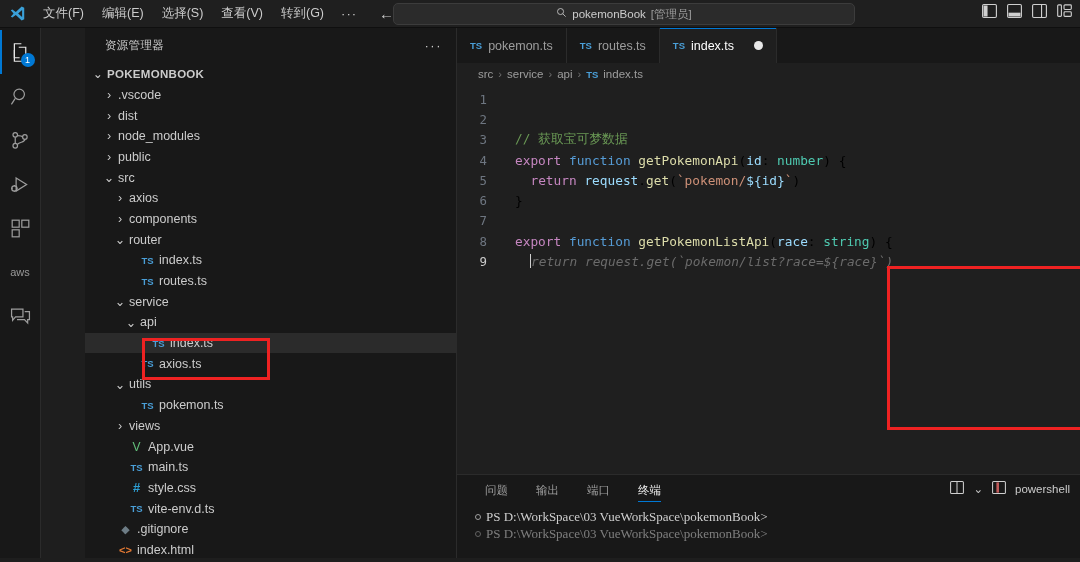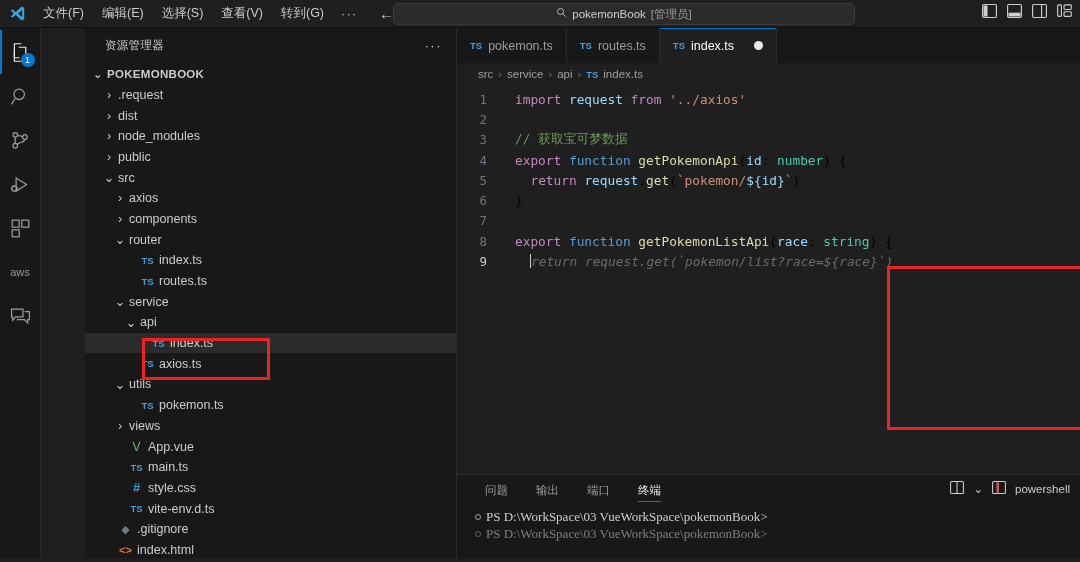--- a/index.html
+++ b/index.html
@@ -291,21 +291,21 @@
         <span class="sidebar-title">资源管理器</span>
         <span class="sidebar-dots">···</span>
       </div>
       <div class="tree" id="tree">
           <div class="row root" style="padding-left: 6px;">
             <span class="chev">⌄</span>
             <span class="nm">POKEMONBOOK</span>
           </div>
           <div class="row" style="padding-left: 17px;">
             <span class="chev">›</span>
-            <span class="nm">.request</span>
+            <span class="nm">.vscode</span>
           </div>
           <div class="row" style="padding-left: 17px;">
             <span class="chev">›</span>
             <span class="nm">dist</span>
           </div>
           <div class="row" style="padding-left: 17px;">
             <span class="chev">›</span>
             <span class="nm">node_modules</span>
           </div>
           <div class="row" style="padding-left: 17px;">
@@ -448,21 +448,21 @@
         <span>service</span>
         <span class="bc-sep">›</span>
         <span>api</span>
         <span class="bc-sep">›</span>
         <span class="ts-ic">TS</span>
         <span>index.ts</span>
       </div>
 
       <div class="code">
         <div id="codelines">
-            <div class="ln-row"><div class="gutter">1</div><div class="ln-txt"><span class="c-kw">import</span> <span class="c-var">request</span> <span class="c-kw">from</span> <span class="c-str">'../axios'</span></div></div>
+            <div class="ln-row"><div class="gutter">1</div></div>
             <div class="ln-row"><div class="gutter">2</div><div class="ln-txt"></div></div>
             <div class="ln-row"><div class="gutter">3</div><div class="ln-txt"><span class="c-cmt">// 获取宝可梦数据</span></div></div>
             <div class="ln-row"><div class="gutter">4</div><div class="ln-txt"><span class="c-kw">export</span> <span class="c-kw2">function</span> <span class="c-fn">getPokemonApi</span>(<span class="c-var">id</span>: <span class="c-typ">number</span>) {</div></div>
             <div class="ln-row"><div class="gutter">5</div><div class="ln-txt">  <span class="c-kw">return</span> <span class="c-var">request</span>.<span class="c-fn">get</span>(<span class="c-str">`pokemon/<span class="c-var">${<span class="c-var">id</span>}</span>`</span>)</div></div>
             <div class="ln-row"><div class="gutter">6</div><div class="ln-txt">}</div></div>
             <div class="ln-row"><div class="gutter">7</div></div>
             <div class="ln-row"><div class="gutter">8</div><div class="ln-txt"><span class="c-kw">export</span> <span class="c-kw2">function</span> <span class="c-fn">getPokemonListApi</span>(<span class="c-var">race</span>: <span class="c-typ">string</span>) {</div></div>
             <div class="ln-row cur"><div class="gutter">9</div><div class="ln-txt" style="padding-left: 33px;"><span class="caret"></span><span class="c-ghost">return request.get(`pokemon/list?race=${race}`)</span></div></div>
           </div>
 

